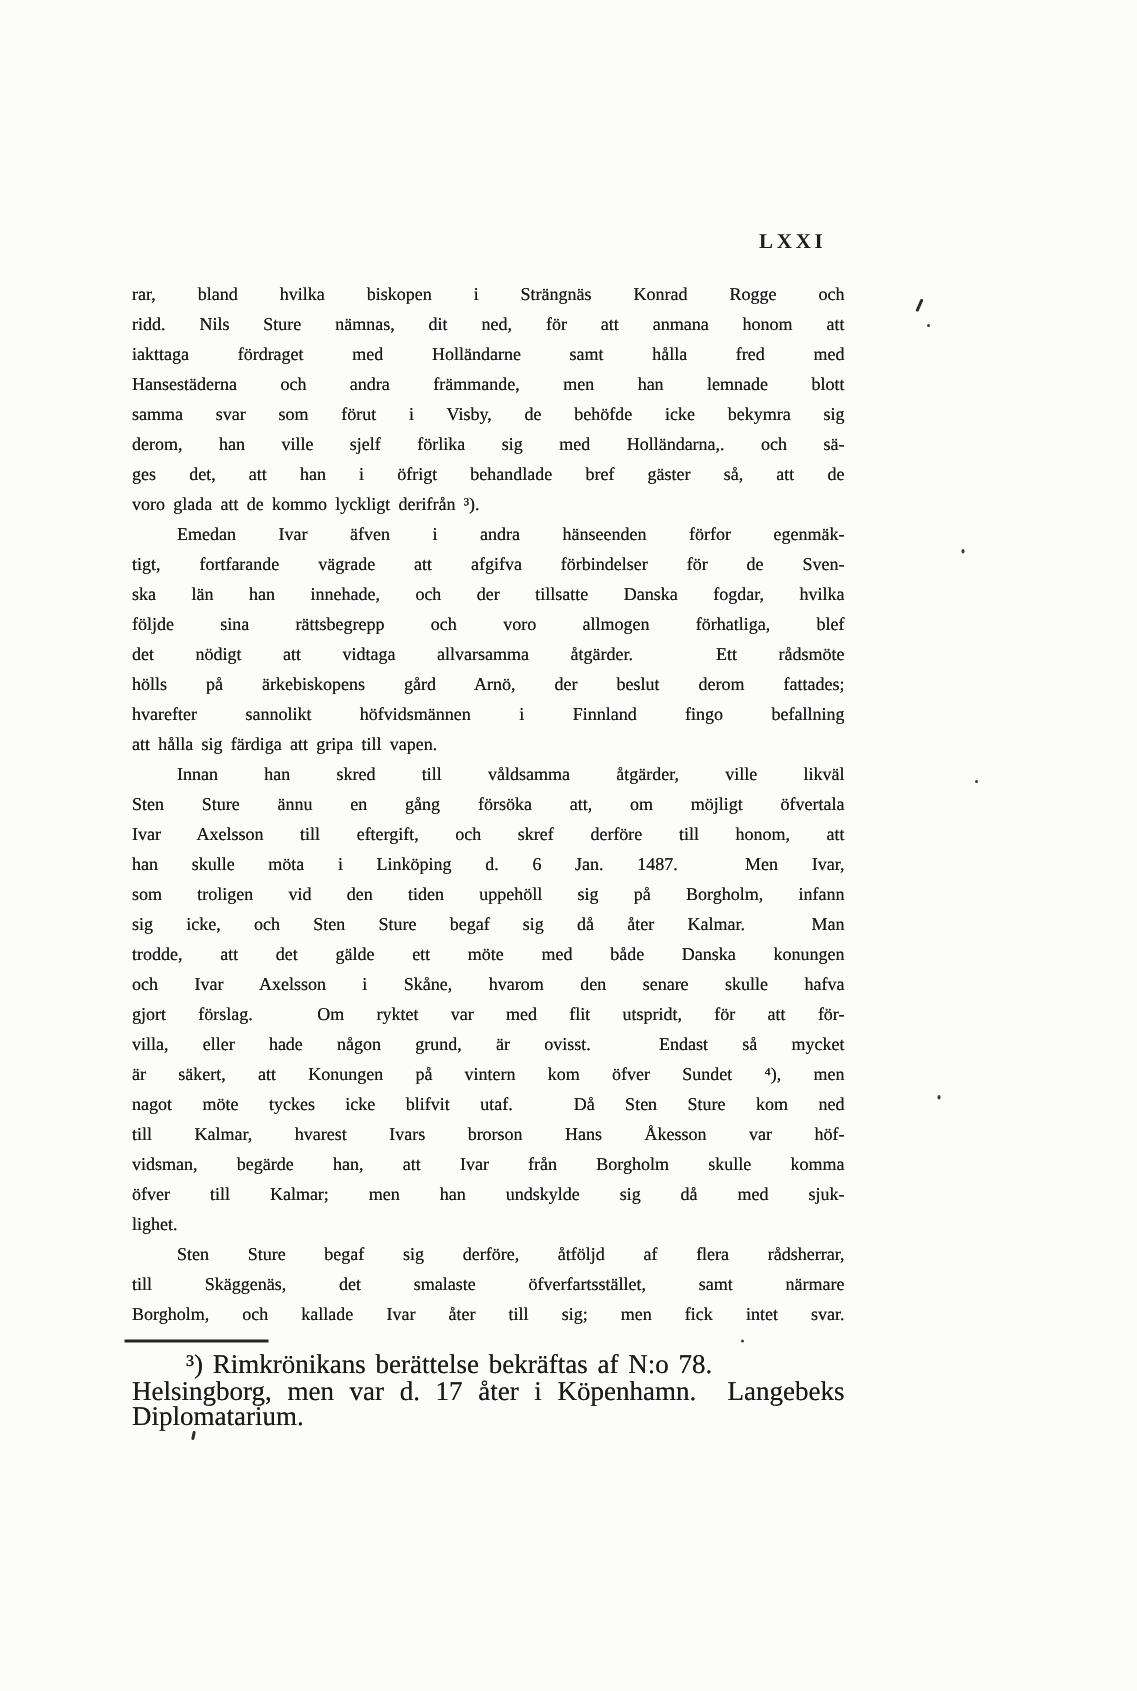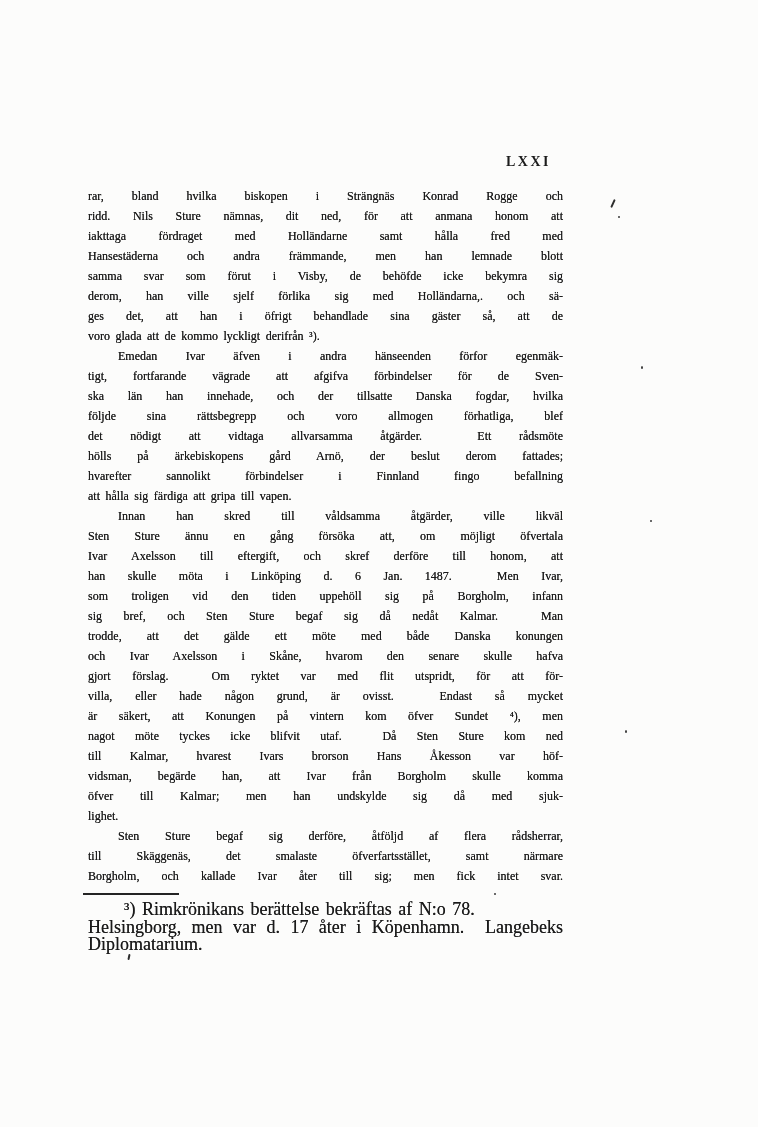--- a/index.html
+++ b/index.html
@@ -81,36 +81,36 @@
 
   <div class="pagenum">LXXI</div>
 
   <div class="body-block">
       <div class="line just">rar, bland hvilka biskopen i Strängnäs Konrad Rogge och</div>
       <div class="line just">ridd. Nils Sture nämnas, dit ned, för att anmana honom att</div>
       <div class="line just">iakttaga fördraget med Holländarne samt hålla fred med</div>
       <div class="line just">Hansestäderna och andra främmande, men han lemnade blott</div>
       <div class="line just">samma svar som förut i Visby, de behöfde icke bekymra sig</div>
       <div class="line just">derom, han ville sjelf förlika sig med Holländarna,. och sä-</div>
-      <div class="line just">ges det, att han i öfrigt behandlade sina gäster så, att de</div>
+      <div class="line just">ges det, att han i öfrigt behandlade bref gäster så, att de</div>
       <div class="line">voro glada att de kommo lyckligt derifrån ³).</div>
       <div class="line indent just">Emedan Ivar äfven i andra hänseenden förfor egenmäk-</div>
       <div class="line just">tigt, fortfarande vägrade att afgifva förbindelser för de Sven-</div>
       <div class="line just">ska län han innehade, och der tillsatte Danska fogdar, hvilka</div>
       <div class="line just">följde sina rättsbegrepp och voro allmogen förhatliga, blef</div>
       <div class="line just">det nödigt att vidtaga allvarsamma åtgärder.  Ett rådsmöte</div>
       <div class="line just">hölls på ärkebiskopens gård Arnö, der beslut derom fattades;</div>
-      <div class="line just">hvarefter sannolikt förbindelser i Finnland fingo befallning</div>
+      <div class="line just">hvarefter sannolikt höfvidsmännen i Finnland fingo befallning</div>
       <div class="line">att hålla sig färdiga att gripa till vapen.</div>
       <div class="line indent just">Innan han skred till våldsamma åtgärder, ville likväl</div>
       <div class="line just">Sten Sture ännu en gång försöka att, om möjligt öfvertala</div>
       <div class="line just">Ivar Axelsson till eftergift, och skref derföre till honom, att</div>
       <div class="line just">han skulle möta i Linköping d. 6 Jan. 1487.  Men Ivar,</div>
       <div class="line just">som troligen vid den tiden uppehöll sig på Borgholm, infann</div>
-      <div class="line just">sig bref, och Sten Sture begaf sig då nedåt Kalmar.  Man</div>
+      <div class="line just">sig icke, och Sten Sture begaf sig då åter Kalmar.  Man</div>
       <div class="line just">trodde, att det gälde ett möte med både Danska konungen</div>
       <div class="line just">och Ivar Axelsson i Skåne, hvarom den senare skulle hafva</div>
       <div class="line just">gjort förslag.  Om ryktet var med flit utspridt, för att för-</div>
       <div class="line just">villa, eller hade någon grund, är ovisst.  Endast så mycket</div>
       <div class="line just">är säkert, att Konungen på vintern kom öfver Sundet ⁴), men</div>
       <div class="line just">nagot möte tyckes icke blifvit utaf.  Då Sten Sture kom ned</div>
       <div class="line just">till Kalmar, hvarest Ivars brorson Hans Åkesson var höf-</div>
       <div class="line just">vidsman, begärde han, att Ivar från Borgholm skulle komma</div>
       <div class="line just">öfver till Kalmar; men han undskylde sig då med sjuk-</div>
       <div class="line">lighet.</div>

